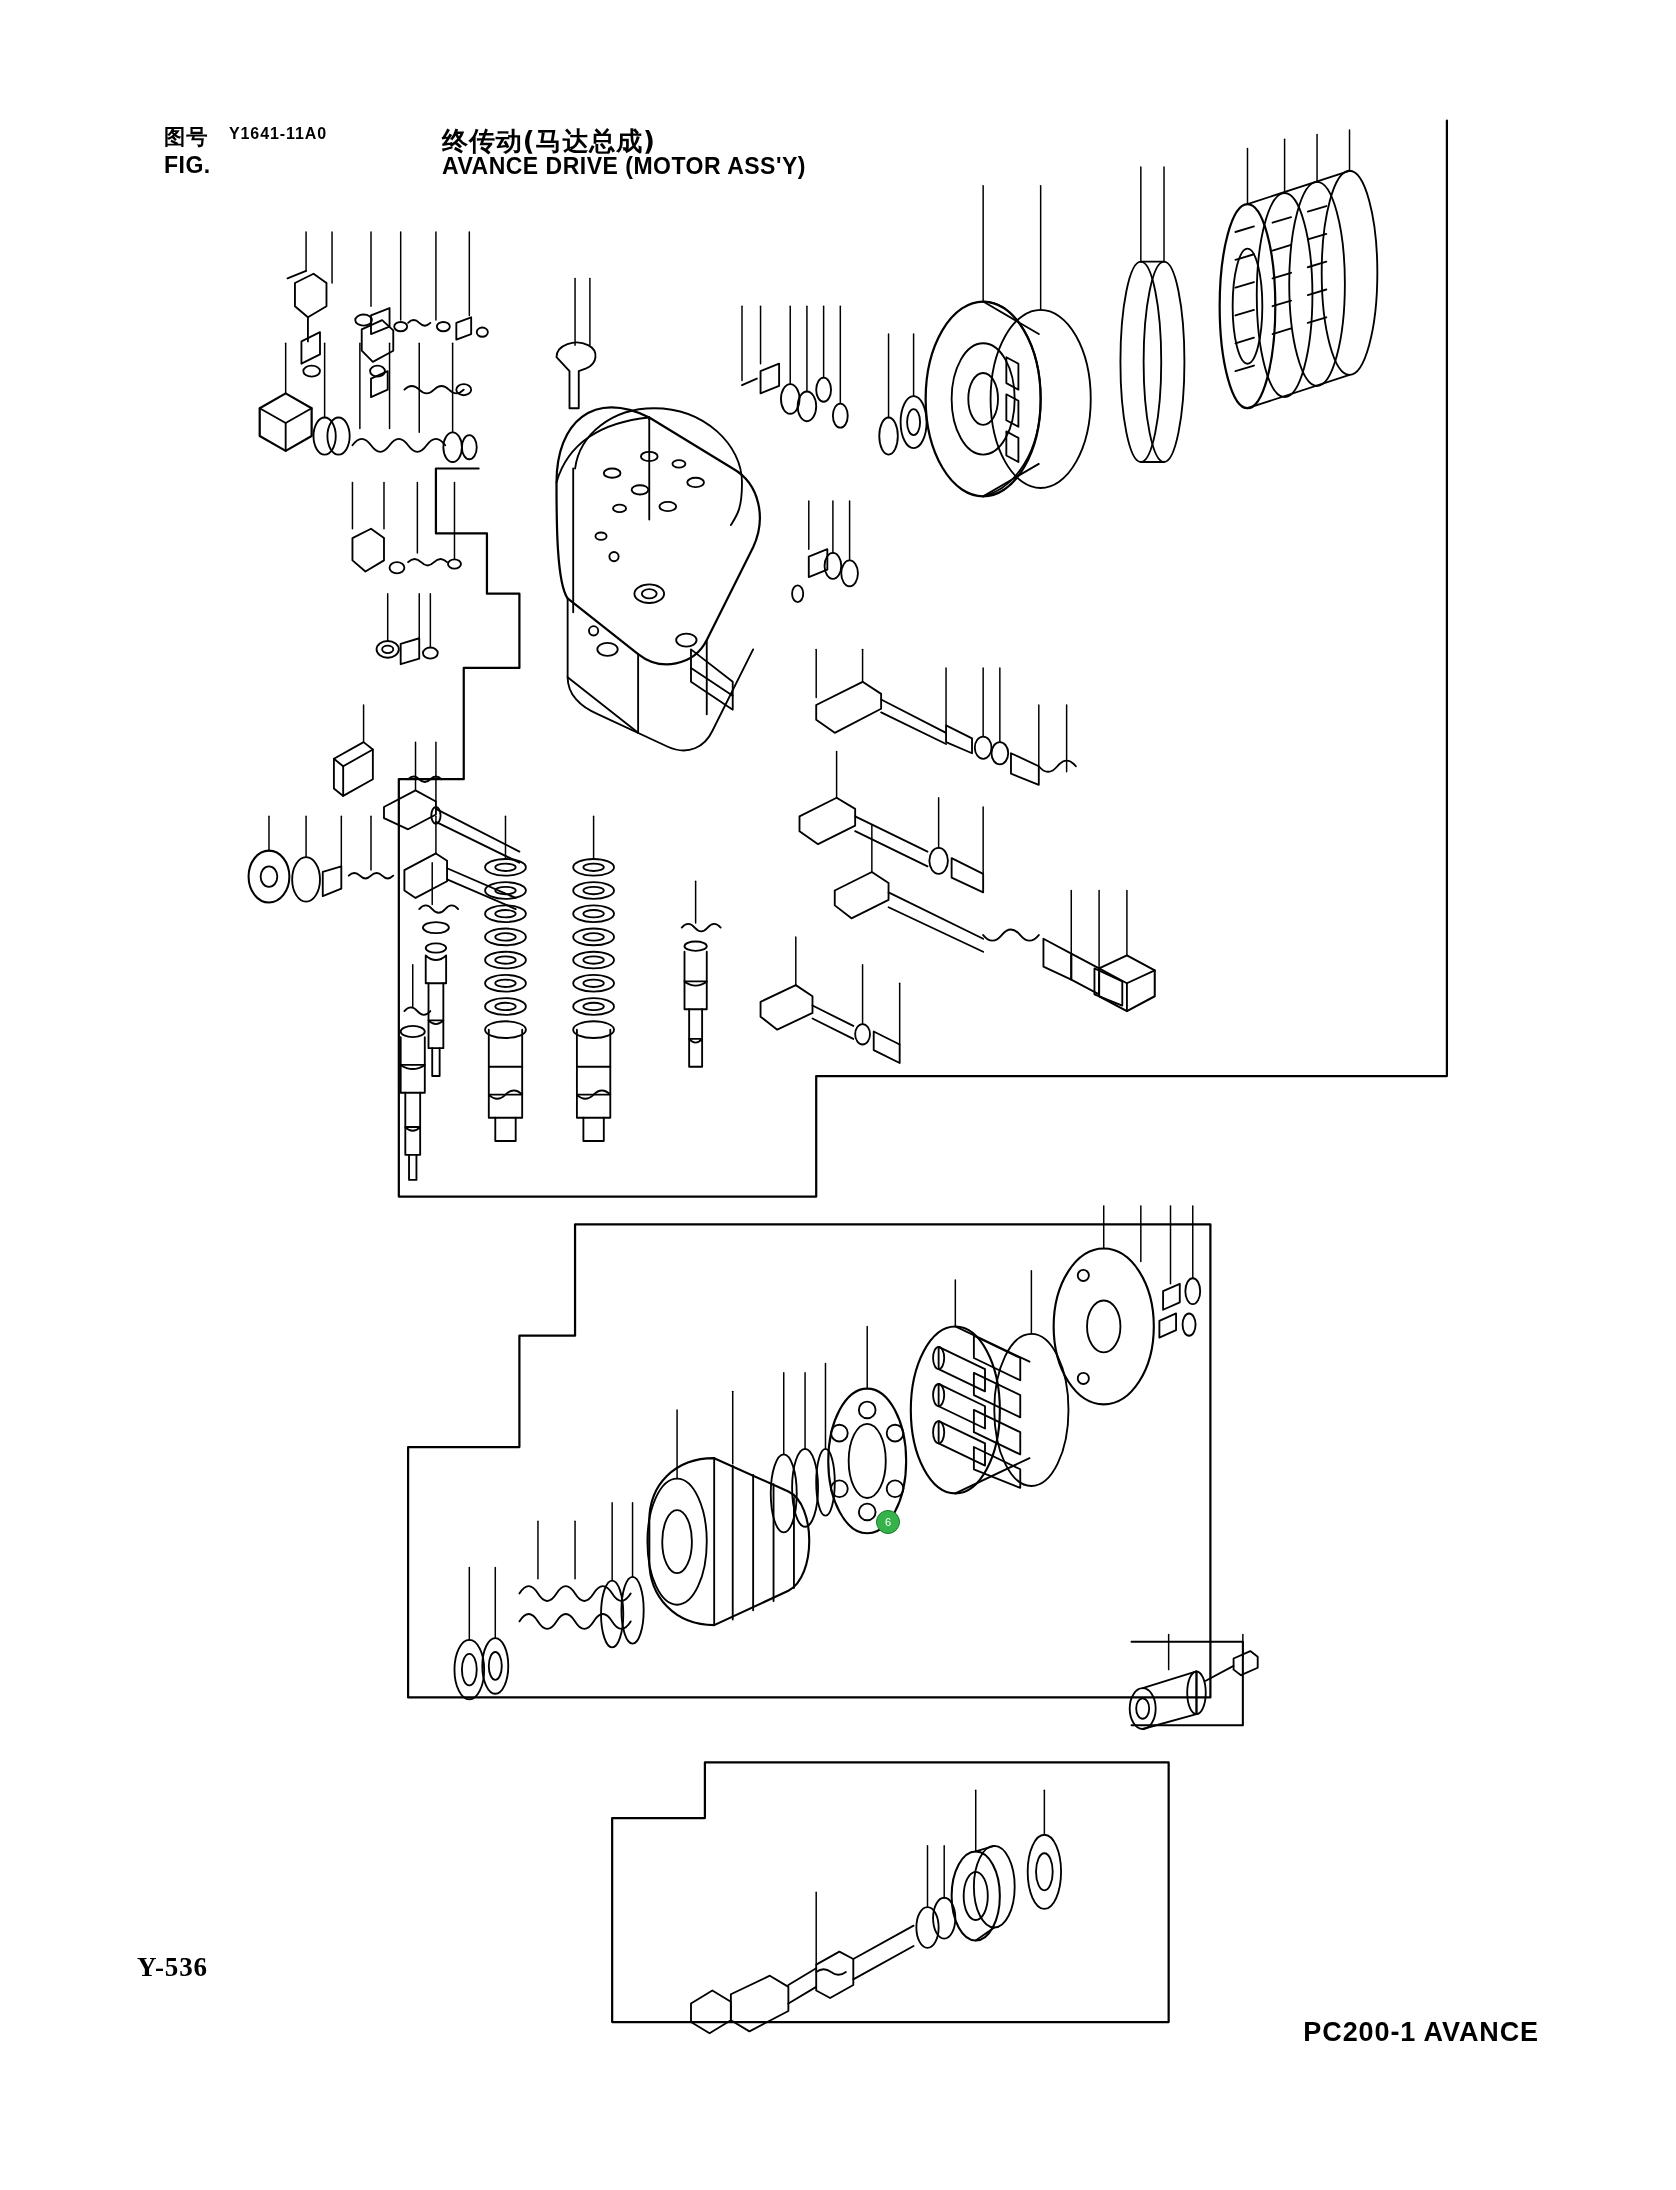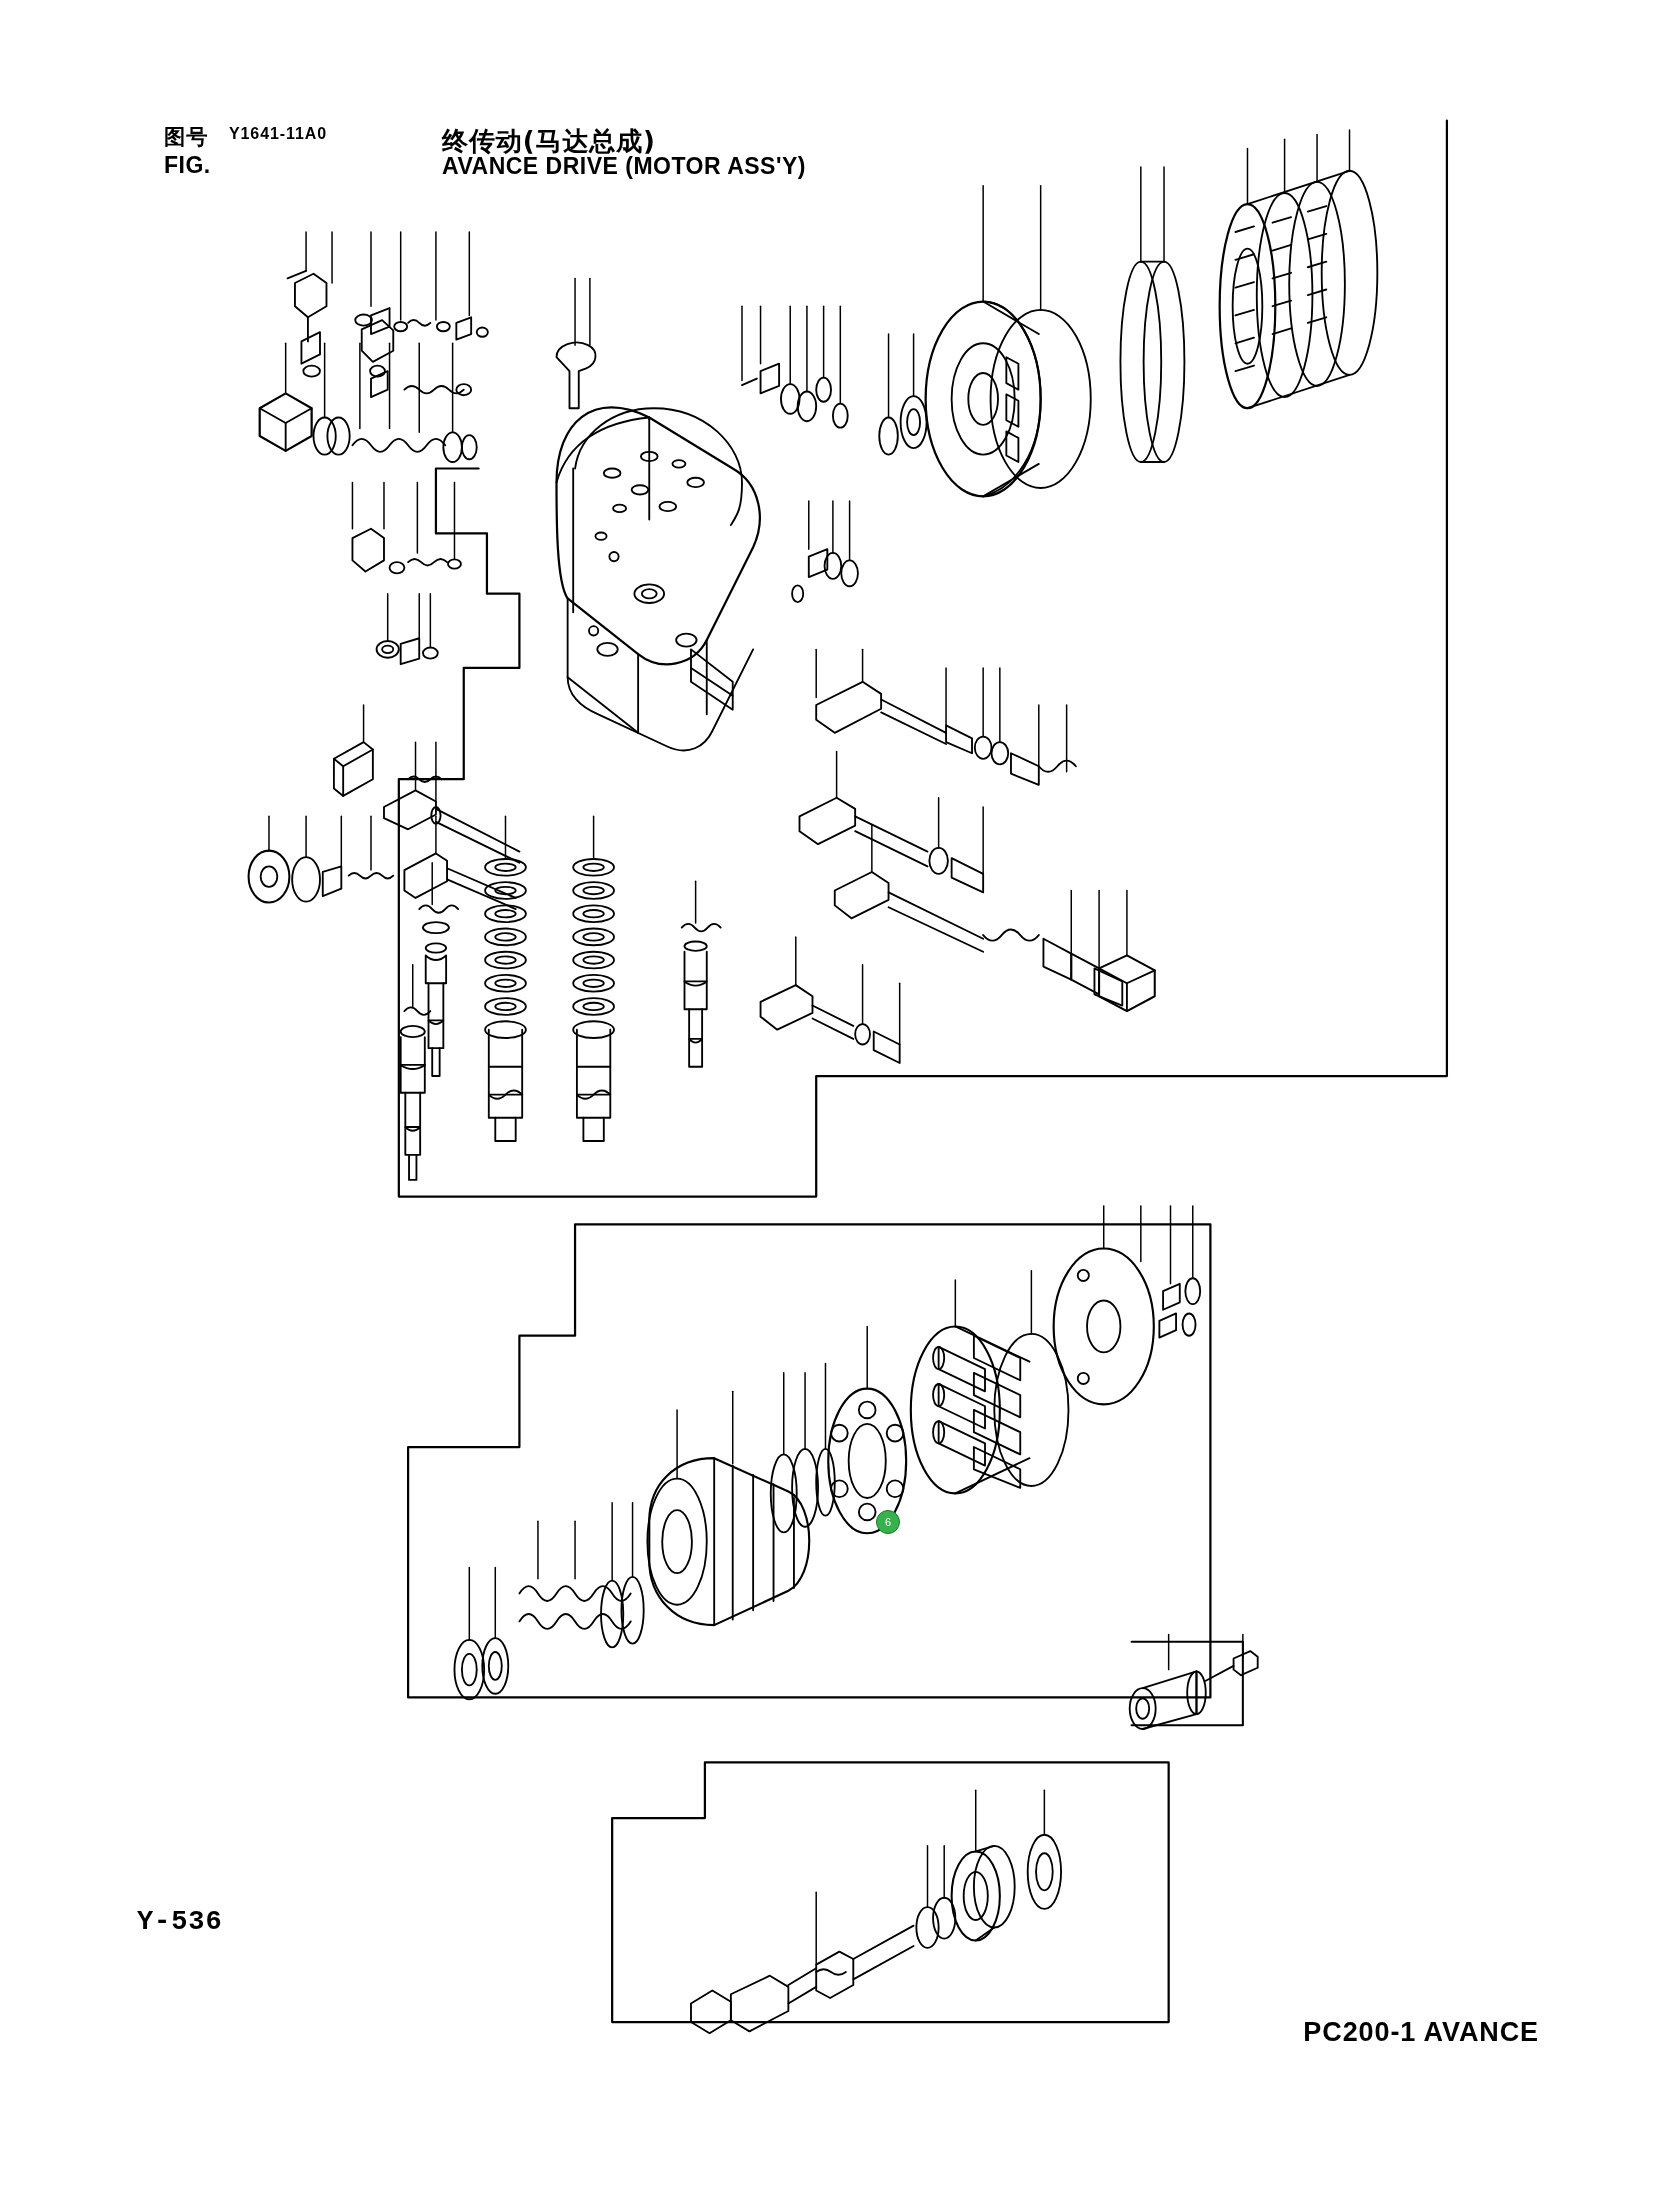--- a/index.html
+++ b/index.html
@@ -75,22 +75,22 @@
     font-size: 23px;
     font-weight: bold;
     letter-spacing: 0.5px;
     white-space: nowrap;
   }
 
   
   .footer-left {
     position: absolute;
     left: 137px;
-    top: 1907px;
-    font-family: Liberation Mono, monospace;
+    top: 1952px;
+    font-family: Liberation Serif, serif;
     font-size: 27px;
     font-weight: bold;
     letter-spacing: 0.9px;
   }
   .footer-right {
     position: absolute;
     right: 137px;
     top: 2017px;
     font-family: "Liberation Sans", sans-serif;
     font-size: 27px;

